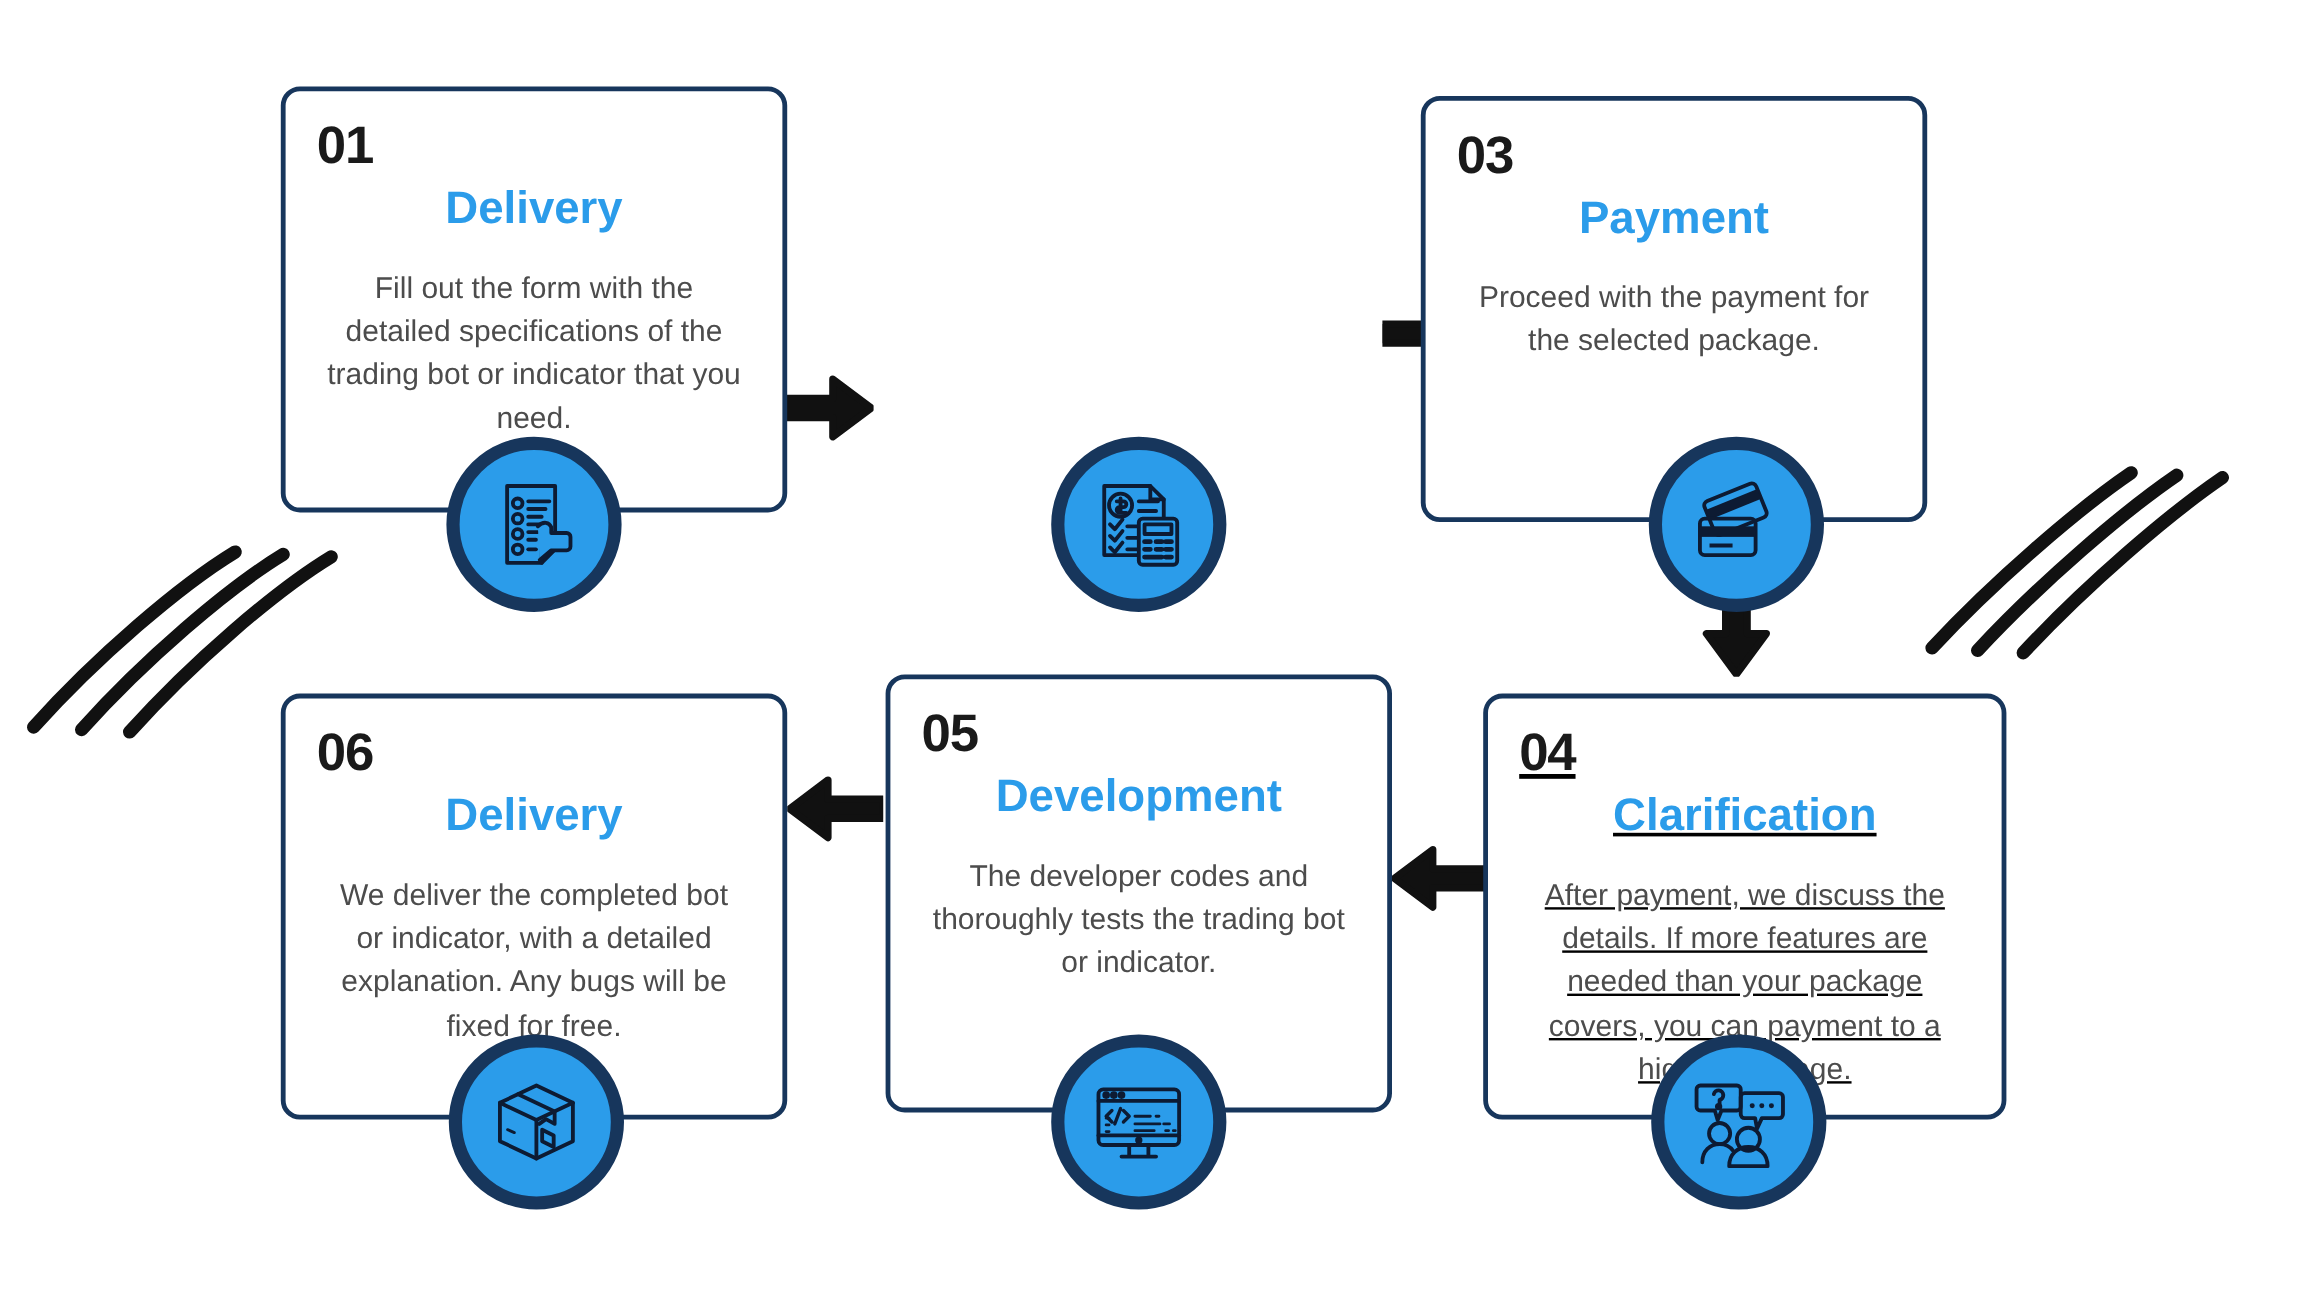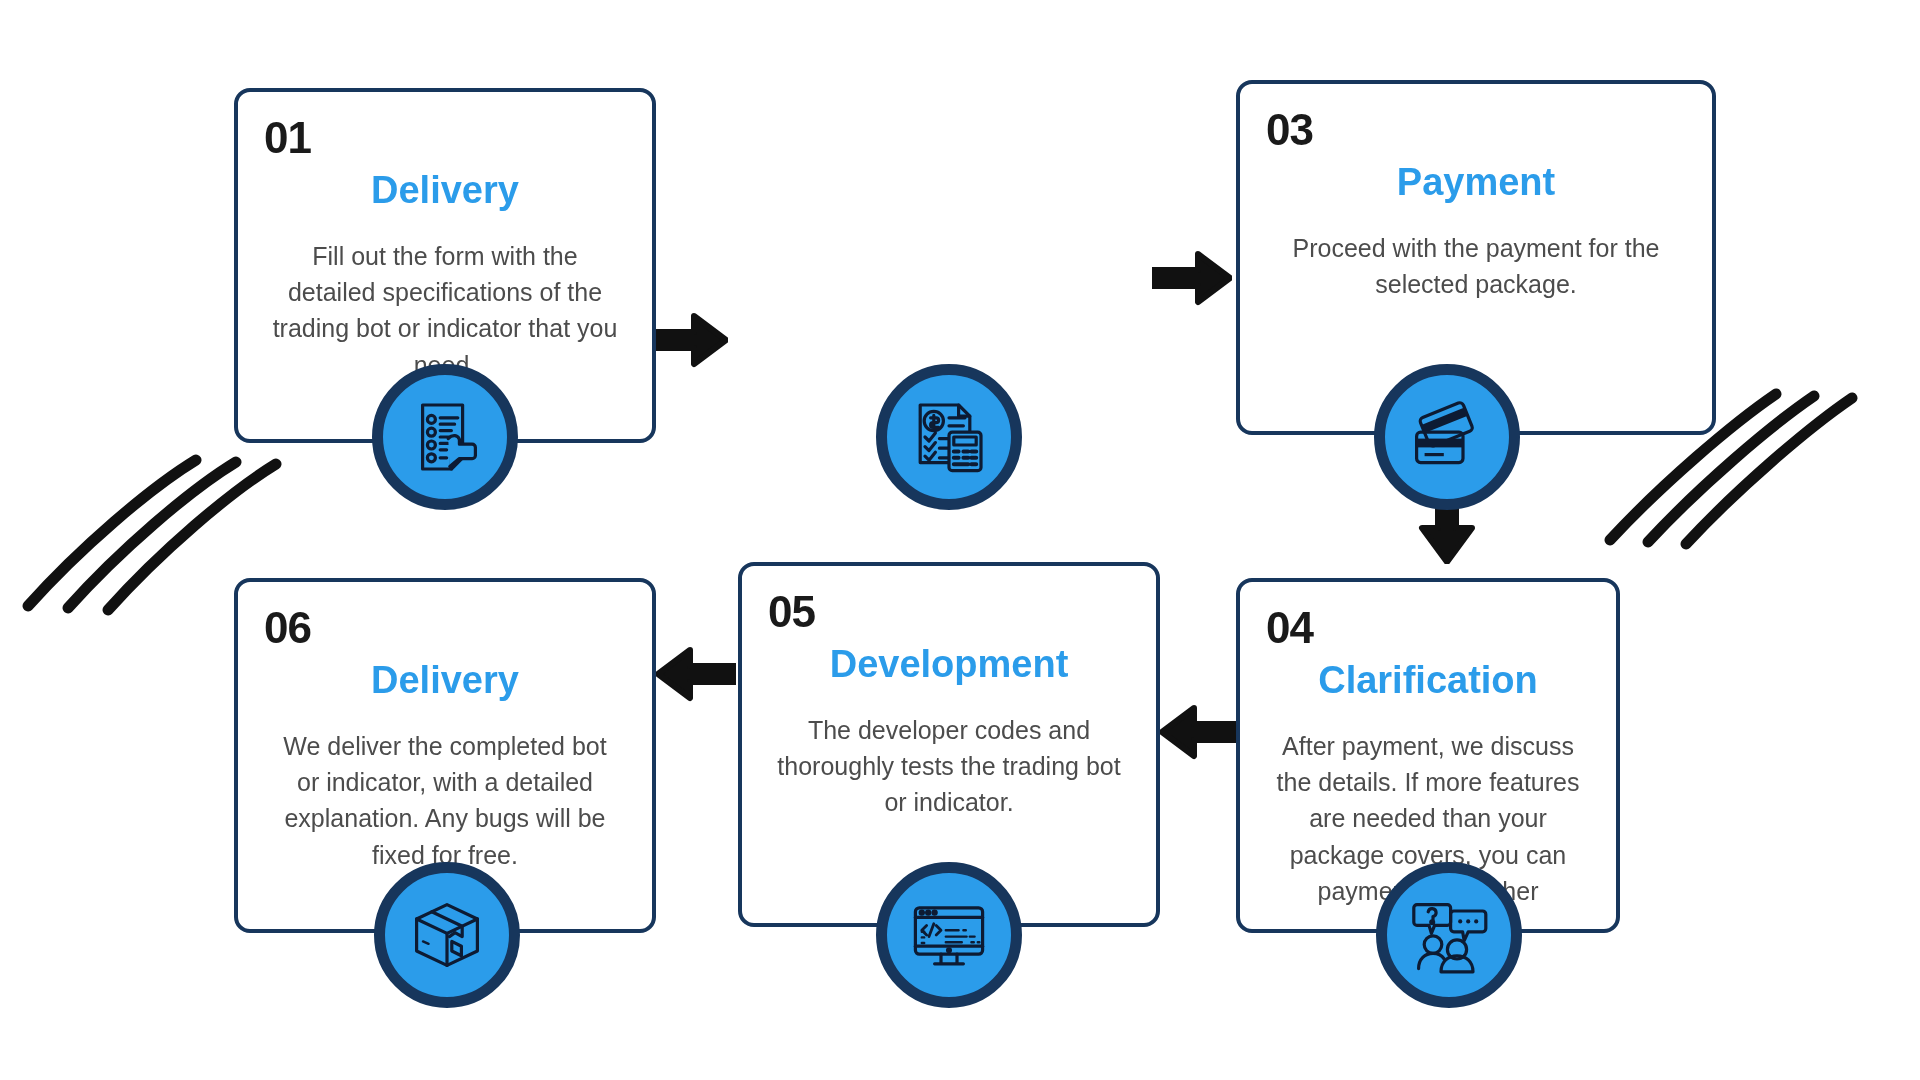--- a/index.html
+++ b/index.html
@@ -97,21 +97,21 @@
   </svg>
 
   <svg class="arrow" style="left:1160px; top:702px;" width="80" height="60" viewBox="0 0 80 60">
     <path d="M80 22 H34 V6 L2 30 L34 54 V38 H80 Z" fill="#111111" stroke="#111111" stroke-width="6" stroke-linejoin="round"></path>
   </svg>
 
   <svg class="arrow" style="left:656px; top:644px;" width="80" height="60" viewBox="0 0 80 60">
     <path d="M80 22 H34 V6 L2 30 L34 54 V38 H80 Z" fill="#111111" stroke="#111111" stroke-width="6" stroke-linejoin="round"></path>
   </svg>
 
-  <div class="card" style="left:234px; top:88px; width:422px; height:355px;">
+  <div class="card" style="left:234px; top:72px; width:422px; height:355px;">
     <div class="card-num">01</div>
     <div class="card-title">Delivery</div>
     <div class="card-desc">Fill out the form with the detailed specifications of the trading bot or indicator that you need.</div>
   </div>
   <div class="badge" style="left:372px; top:364px;">
     <svg viewBox="0 0 100 100">
       <g fill="none" stroke="#0d1b33" stroke-width="4" stroke-linejoin="round" stroke-linecap="round">
         <path d="M22 10 H72 V76 L58 90 H22 Z"></path>
         <path d="M58 90 V76 H72"></path>
         <circle cx="33" cy="28" r="5"></circle>
@@ -141,21 +141,21 @@
         <path d="M38 52 H66 M38 64 H60 M38 76 H56"></path>
         <rect x="50" y="44" width="40" height="48" rx="4" fill="#2b9cea"></rect>
         <rect x="56" y="50" width="28" height="10"></rect>
         <path d="M56 68 h6 M68 68 h6 M78 68 h6
                  M56 76 h6 M68 76 h6 M78 76 h6
                  M56 84 h18 M78 84 h6" stroke-width="5"></path>
       </g>
     </svg>
   </div>
 
-  <div class="card" style="left:1236px; top:80px; width:480px; height:355px;">
+  <div class="card" style="left:1184px; top:80px; width:422px; height:355px;">
     <div class="card-num">03</div>
     <div class="card-title">Payment</div>
     <div class="card-desc">Proceed with the payment for the selected package.</div>
   </div>
   <div class="badge" style="left:1374px; top:364px;">
     <svg viewBox="0 0 100 100">
       <g stroke="#0d1b33" stroke-width="4" stroke-linejoin="round">
         <g transform="rotate(-22 50 50)">
           <rect x="26" y="16" width="58" height="38" rx="5" fill="none"></rect>
           <rect x="26" y="24" width="58" height="11" fill="#0d1b33" stroke="none"></rect>
@@ -202,21 +202,21 @@
         <path d="M8 64 H92"></path>
         <path d="M16 46 h3 M16 53 h3 M16 60 h3" stroke-width="3"></path>
         <path d="M46 44 h16 M46 52 h26 M46 59 h20" stroke-width="3"></path>
         <path d="M68 44 h3 M76 52 h6 M78 59 h3 M86 59 h2" stroke-width="3"></path>
         <circle cx="50" cy="69" r="1.8" fill="#0d1b33"></circle>
         <path d="M40 74 L40 84 M60 74 L60 84 M32 86 H68"></path>
       </g>
     </svg>
   </div>
 
-  <div class="card" style="left:1236px; top:578px; width:384px; height:355px;">
+  <div class="card" style="left:1236px; top:578px; width:436px; height:355px;text-decoration:underline;">
     <div class="card-num">04</div>
     <div class="card-title">Clarification</div>
     <div class="card-desc">After payment, we discuss the details. If more features are needed than your package covers, you can payment to a higher package.</div>
   </div>
   <div class="badge" style="left:1376px; top:862px;">
     <svg viewBox="0 0 100 100">
       <g fill="none" stroke="#0d1b33" stroke-width="4" stroke-linejoin="round" stroke-linecap="round">
         <path d="M10 12 H48 a4 4 0 0 1 4 4 V34 a4 4 0 0 1 -4 4 H32 l-4 10 l-3 -10 H10 a4 4 0 0 1 -4 -4 V16 a4 4 0 0 1 4 -4 Z"></path>
         <path d="M24 21 a5 5 0 1 1 6 6 v4" stroke-width="4"></path>
         <circle cx="29" cy="34" r="1.8" fill="#0d1b33"></circle>

